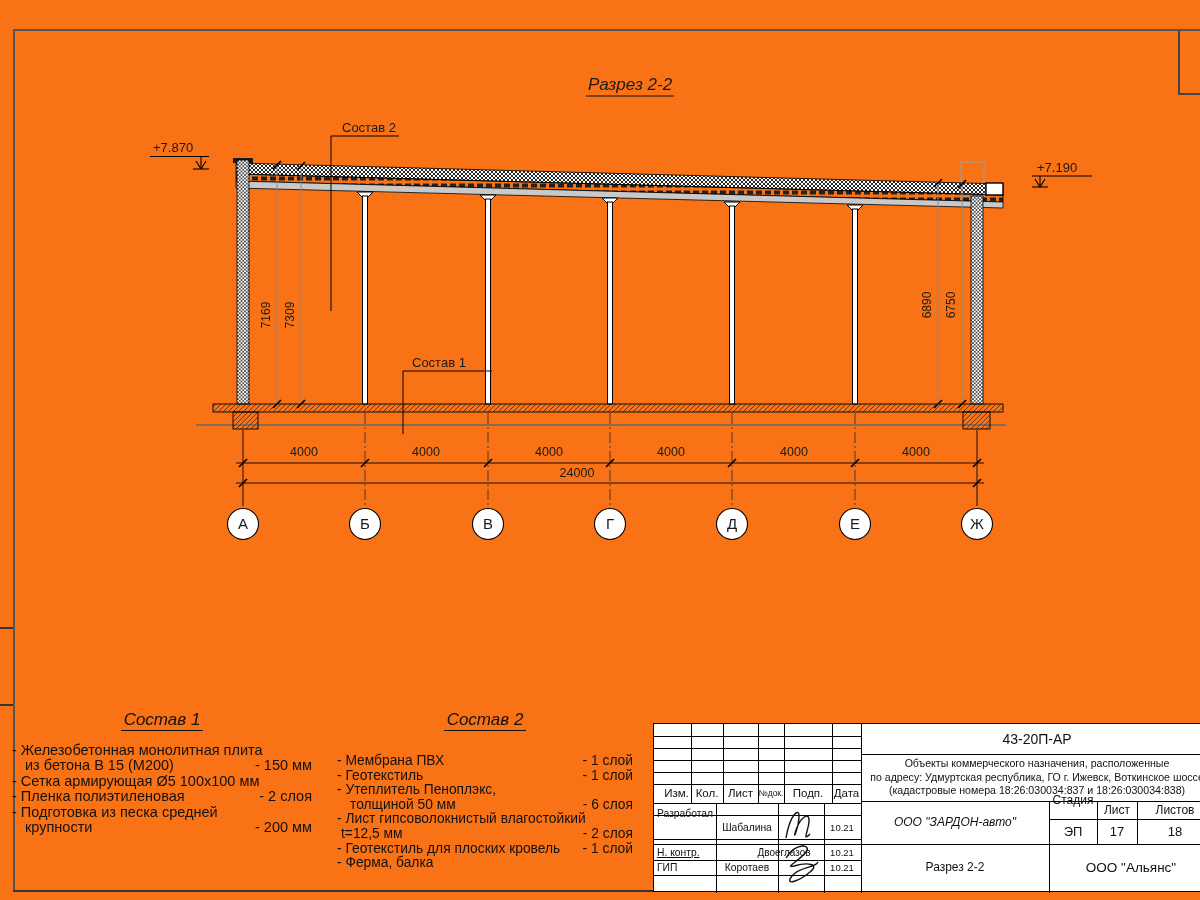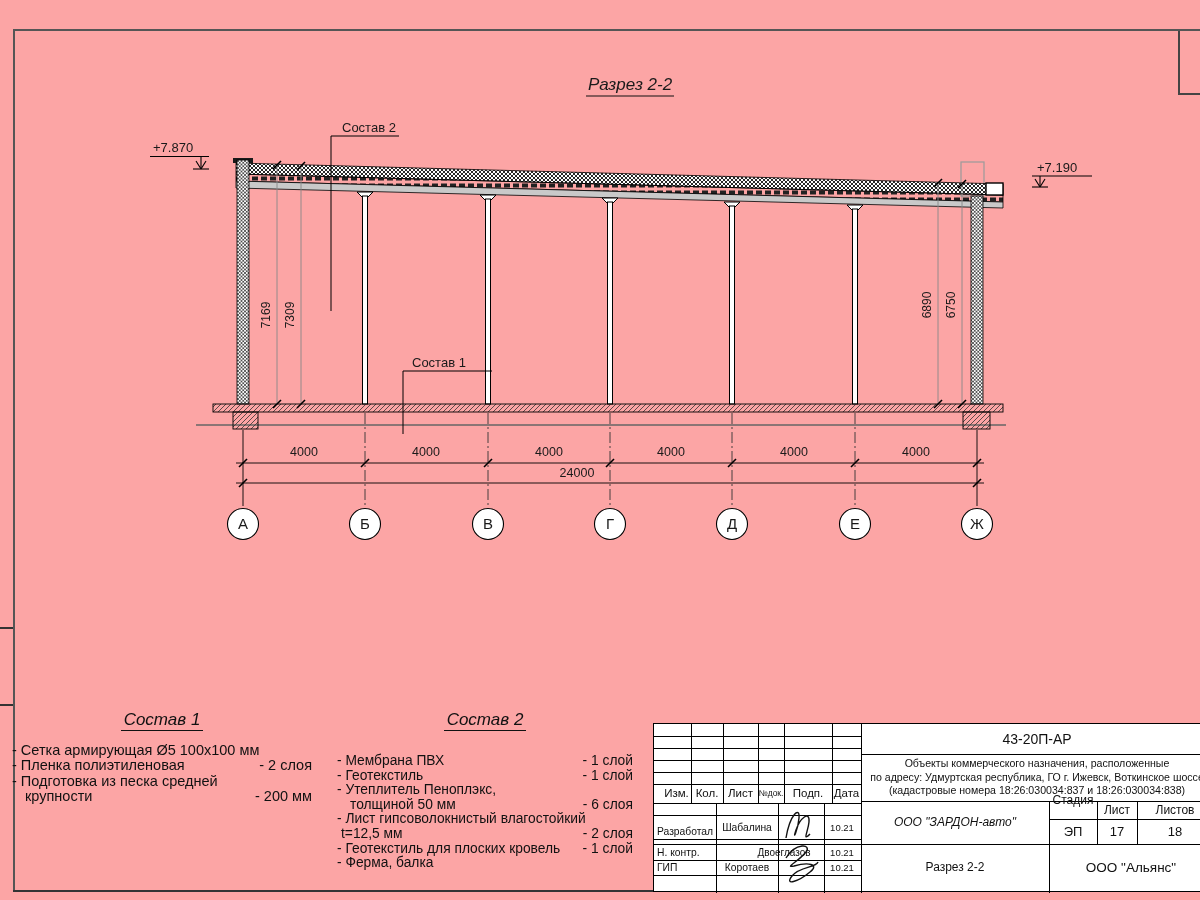--- a/index.html
+++ b/index.html
@@ -1,16 +1,16 @@
 <!DOCTYPE html>
 <html><head>
 <meta charset="utf-8">
 <style>
   html,body{margin:0;padding:0;background:#fff;}
-  #page{position:relative;width:1200px;height:900px;background:#fca5a5;overflow:hidden;
+  #page{position:relative;width:1200px;height:900px;background:#f97316;overflow:hidden;
         font-family:"Liberation Sans",sans-serif;color:#111;}
   .abs{position:absolute;}
   .hl{position:absolute;background:#000;height:1px;}
   .vl{position:absolute;background:#000;width:1px;}
   svg text{font-family:"Liberation Sans",sans-serif;fill:#1a1a1a;}
   
   .sostav{position:absolute;color:#111;}
   #sostav1{left:12px;top:710px;width:300px;font-size:14.5px;}
   #sostav2{left:337px;top:710px;width:296px;font-size:13.8px;}
   .shead{text-align:center;font-style:italic;font-size:17px;margin-bottom:13px;}
@@ -195,20 +195,28 @@
     <text x="610" y="529" font-size="15" text-anchor="middle">Г</text>
     <text x="732" y="529" font-size="15" text-anchor="middle">Д</text>
     <text x="855" y="529" font-size="15" text-anchor="middle">Е</text>
     <text x="977" y="529" font-size="15" text-anchor="middle">Ж</text>
   </g>
 </svg>
 
 <div class="sostav" id="sostav1">
   <div class="shead"><span>Состав 1</span></div>
   <div class="srow">
+        <span class="stext">- Железобетонная  монолитная плита</span>
+        <span class="sval"></span>
+      </div>
+  <div class="srow ind">
+        <span class="stext">из бетона В 15 (М200)</span>
+        <span class="sval">- 150 мм</span>
+      </div>
+  <div class="srow">
         <span class="stext">- Сетка армирующая Ø5 100х100 мм</span>
         <span class="sval"></span>
       </div>
   <div class="srow">
         <span class="stext">- Пленка полиэтиленовая</span>
         <span class="sval">-  2 слоя</span>
       </div>
   <div class="srow">
         <span class="stext">- Подготовка из песка средней</span>
         <span class="sval"></span>
@@ -286,24 +294,24 @@
   <div class="vl" style="left:483px;top:77px;height:43px;"></div>
   <div class="hl" style="left:395px;top:95px;width:164px;"></div>
 
   <div class="cell ctr" style="left:4px;top:60px;width:37px;height:19px;line-height:19px;font-size:11.5px;">Изм.</div>
   <div class="cell ctr" style="left:37px;top:60px;width:32px;height:19px;line-height:19px;font-size:11.5px;">Кол.</div>
   <div class="cell ctr" style="left:69px;top:60px;width:35px;height:19px;line-height:19px;font-size:11.5px;">Лист</div>
   <div class="cell ctr" style="left:104px;top:60px;width:26px;height:19px;line-height:19px;font-size:8.5px;">№док.</div>
   <div class="cell ctr" style="left:130px;top:60px;width:48px;height:19px;line-height:19px;font-size:11.5px;">Подп.</div>
   <div class="cell ctr" style="left:178px;top:60px;width:29px;height:19px;line-height:19px;font-size:11.5px;">Дата</div>
 
-  <div class="cell" style="left:3px;top:99px;width:58px;height:18px;line-height:18px;font-size:10.3px;">Разработал</div>
+  <div class="cell" style="left:3px;top:81px;width:58px;height:18px;line-height:18px;font-size:10.3px;">Разработал</div>
   <div class="cell ctr" style="left:64px;top:95px;width:58px;height:18px;line-height:18px;font-size:10.3px;">Шабалина</div>
   <div class="cell ctr" style="left:171px;top:96px;width:34px;height:16px;line-height:16px;font-size:9.5px;">10.21</div>
-  <div class="cell" style="left:3px;top:121px;width:58px;height:15px;line-height:15px;font-size:10.3px;">Н. контр.</div>
+  <div class="cell" style="left:3px;top:121px;width:58px;height:15px;line-height:15px;font-size:10.3px;text-decoration:underline;">Н. контр.</div>
   <div class="cell ctr" style="left:64px;top:121px;width:58px;height:15px;line-height:15px;font-size:10px;padding-left:37px;">Двоеглазов</div>
   <div class="cell ctr" style="left:171px;top:121px;width:34px;height:15px;line-height:15px;font-size:9.5px;">10.21</div>
   <div class="cell" style="left:3px;top:137px;width:58px;height:14px;line-height:14px;font-size:10.3px;">ГИП</div>
   <div class="cell ctr" style="left:64px;top:137px;width:58px;height:14px;line-height:14px;font-size:10.3px;">Коротаев</div>
   <div class="cell ctr" style="left:171px;top:137px;width:34px;height:14px;line-height:14px;font-size:9.5px;">10.21</div>
 
   <svg class="cell" style="left:126px;top:80px;" width="44" height="40" viewBox="0 0 44 40">
     <path d="M6,34 C10,10 20,2 19,14 C18,26 12,38 16,26 C20,14 30,6 29,18 C28,28 22,38 30,30" fill="none" stroke="#111" stroke-width="1.4"></path>
   </svg>
   <svg class="cell" style="left:124px;top:114px;" width="46" height="52" viewBox="0 0 46 52">

